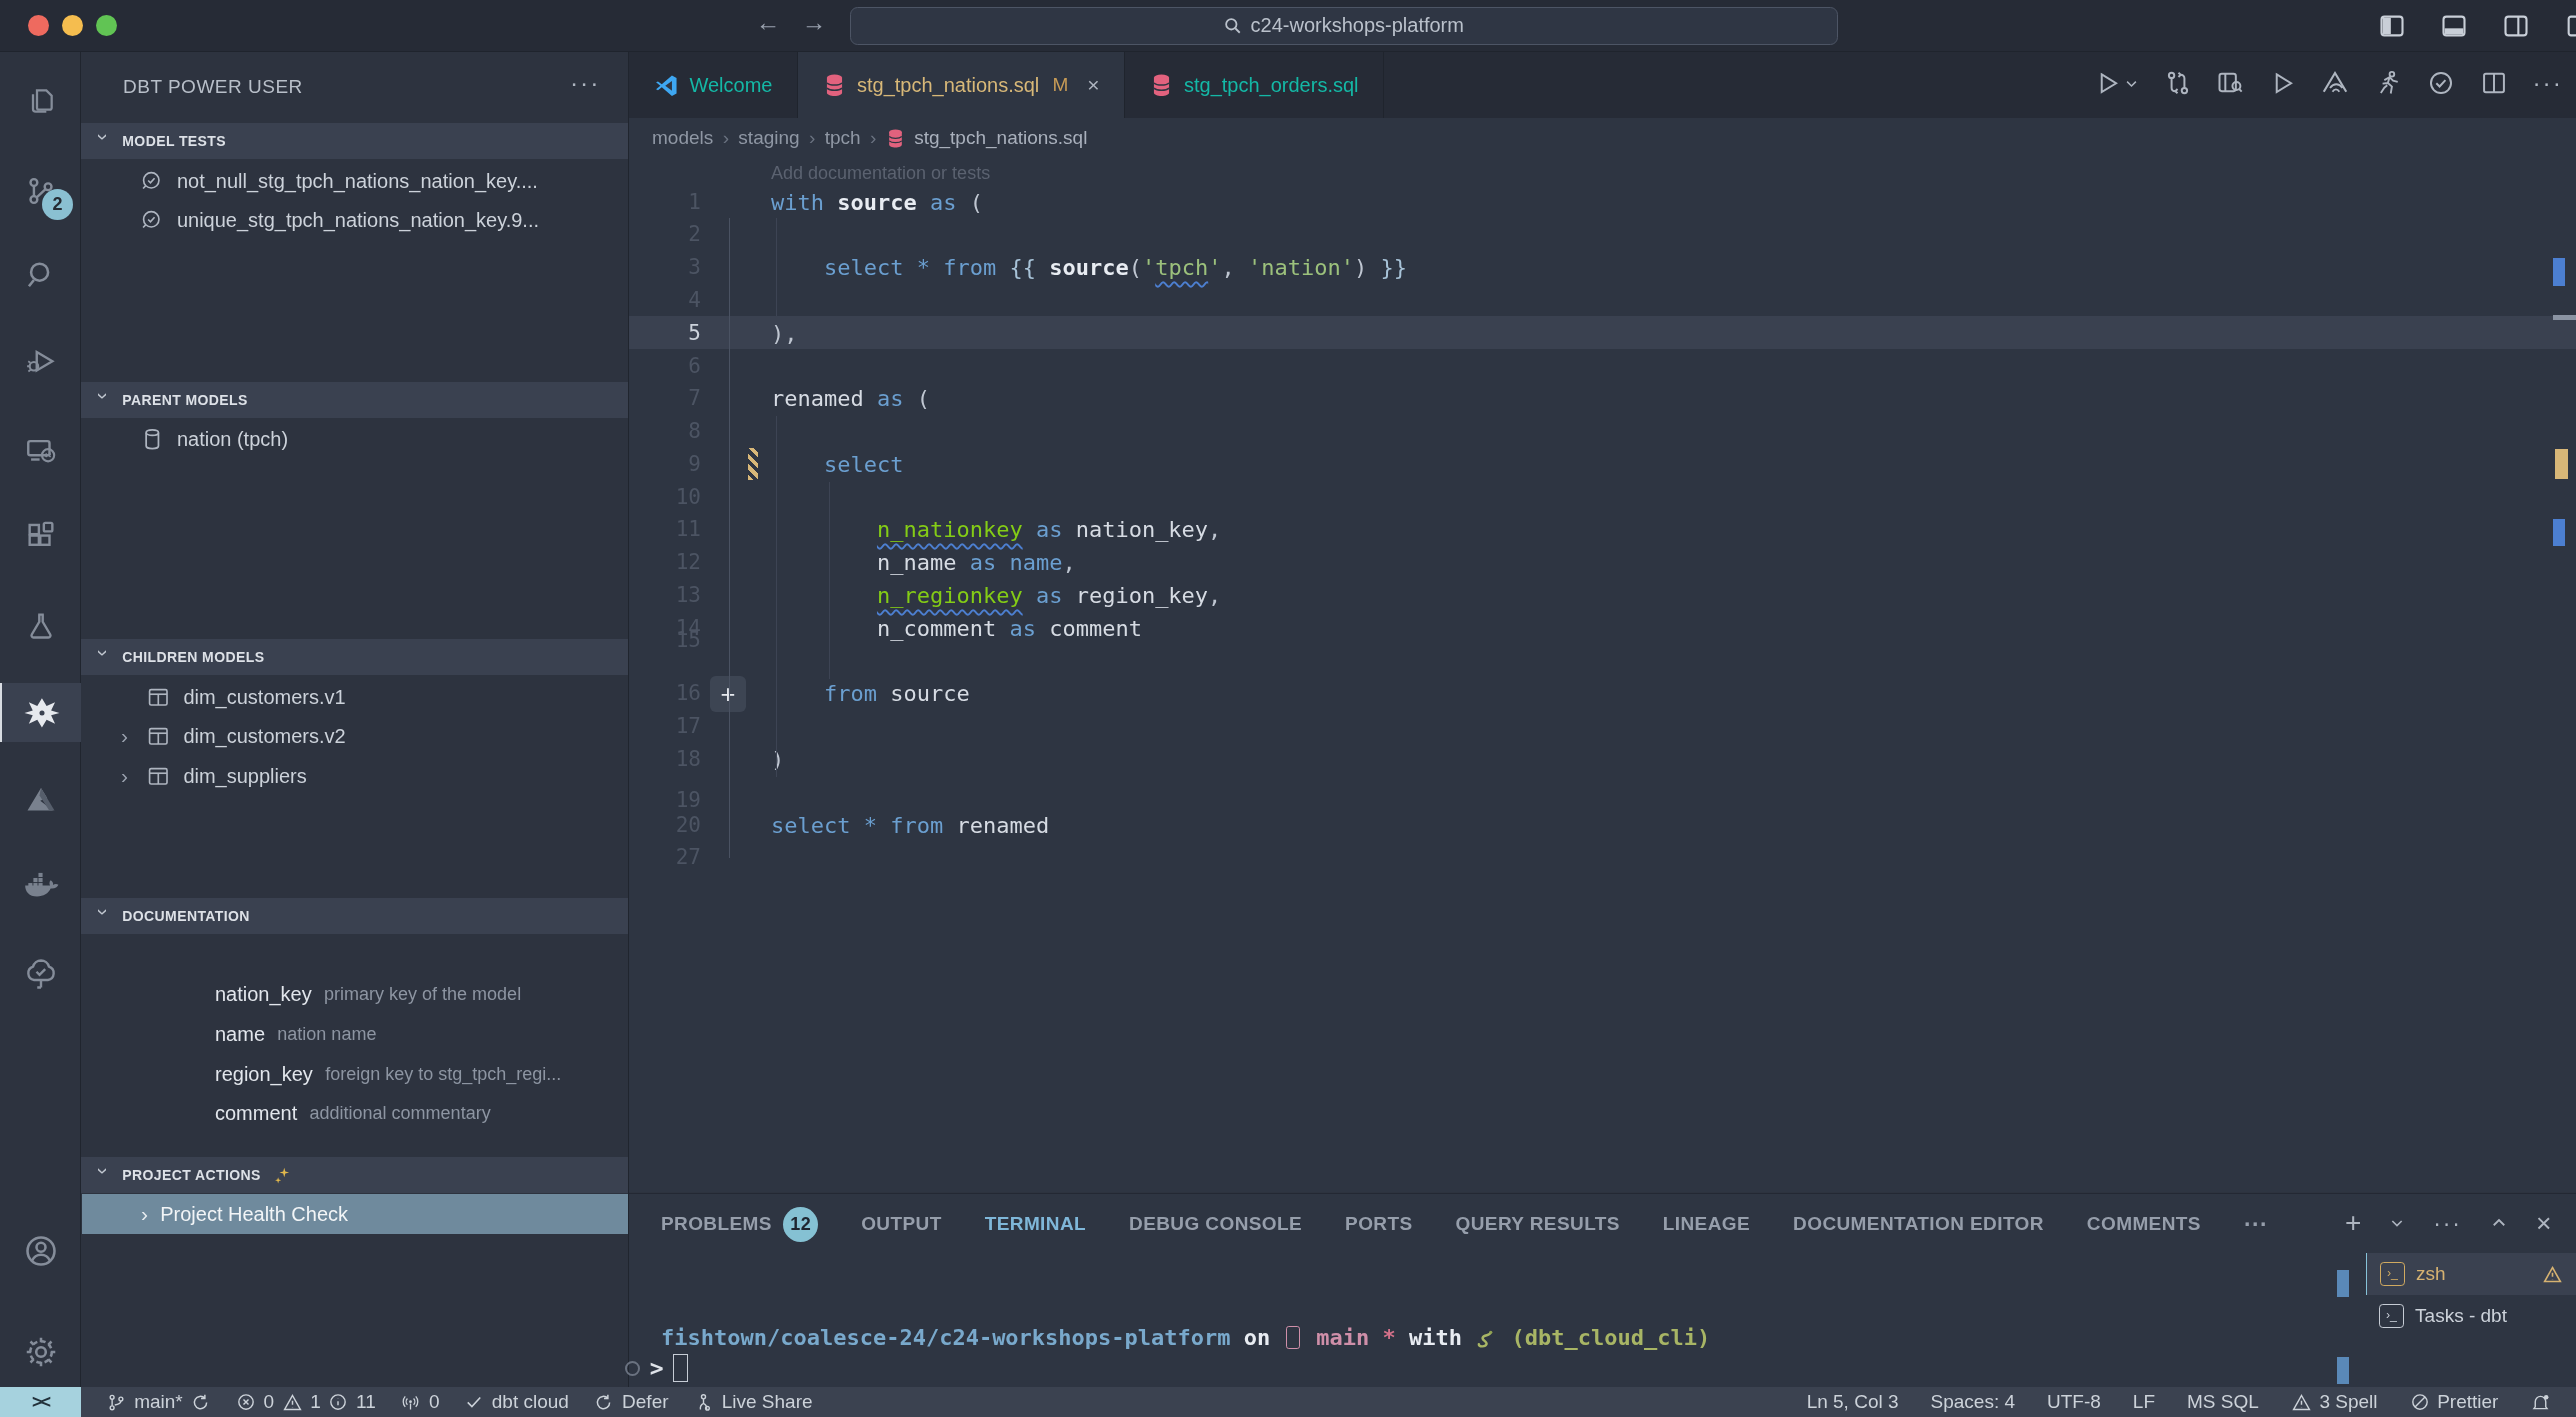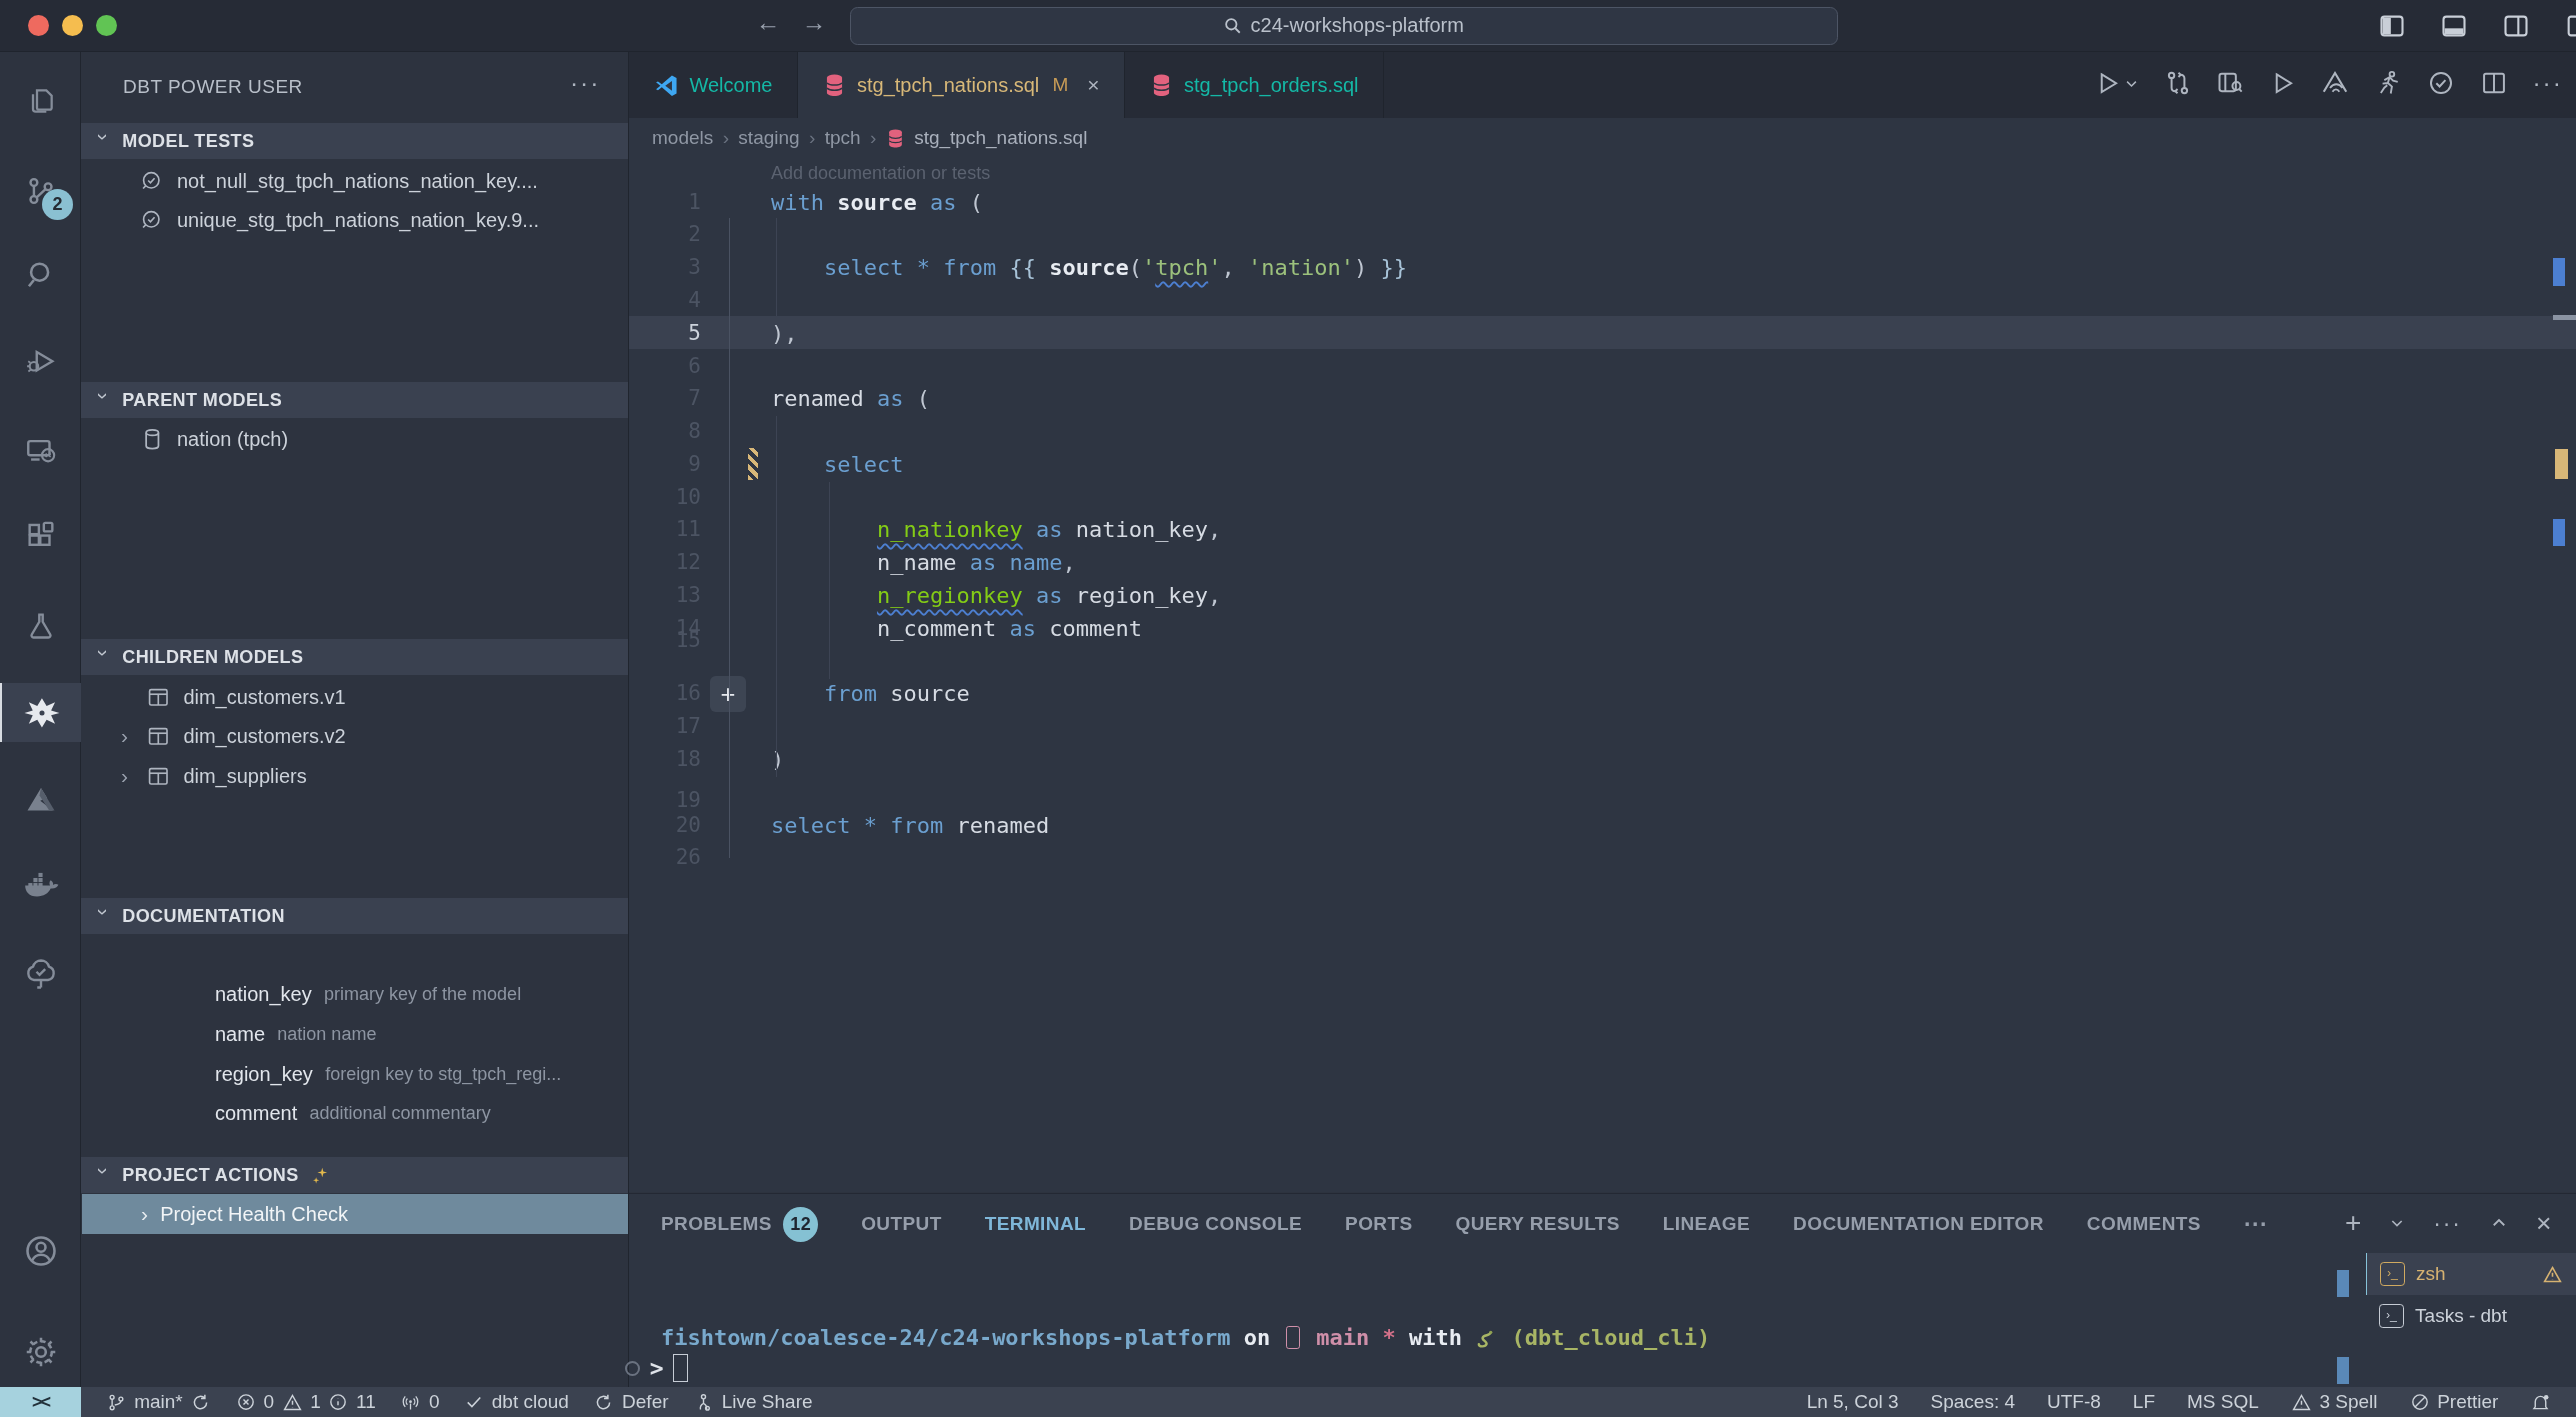--- a/index.html
+++ b/index.html
@@ -22,21 +22,21 @@
   .act-item.active { background:#3a4150; border-left:2.8px solid #d8dce2; }
   .scm-badge { position:absolute; left:42px; top:28px; width:31px; height:31px; border-radius:50%; background:#8ac0d2; color:#252b33;
                font-size:18px; font-weight:bold; display:flex; align-items:center; justify-content:center; }
 
   
   .sidebar { position:absolute; left:81px; top:52px; width:548px; height:1335px; background:#2d333f; border-right:0.9px solid #20252e; }
   .side-title { position:absolute; left:42px; top:23.6px; font-size:19px; letter-spacing:0.5px; color:#b8bfc9; }
   .side-dots { position:absolute; left:489px; top:17px; color:#aeb5c0; font-size:24.6px; letter-spacing:1.9px; }
   .sec-head { position:absolute; left:0; width:547px; height:36px; background:#3a4150; display:flex; align-items:center; gap:11.3px; padding-left:15px; }
   .sec-head .chev { color:#c2c8d1; font-size:21px; transform:rotate(90deg); width:15px; }
-  .sec-head .lbl { font-size:18px; font-weight:bold; letter-spacing:0.4px; color:#dde1e7; }
+  .sec-head .lbl { font-size:14px; font-weight:bold; letter-spacing:0.4px; color:#dde1e7; }
   .row { position:absolute; display:flex; align-items:center; gap:12.3px; height:40px; color:#ccd2da; font-size:20px; }
   .row .chev { color:#9aa2af; font-size:21px; width:13.2px; }
   .desc { color:#8d95a2; font-size:18px; }
   .meta { color:#99a1ad; font-size:18px; }
   .sel-row { position:absolute; left:0.9px; top:1142px; width:546px; height:40px; background:#6f8a9d; display:flex; align-items:center; gap:12.3px;
              padding-left:59px; color:#f2f5f7; font-size:20px; }
   .sel-row .chev{ color:#e8edf1; font-size:21px; }
   .sparkle { color:#e3b94d; }
 
   
@@ -493,21 +493,21 @@
       <div class="code-row" style="top: 395px;"><span class="ln">11</span><span class="ctext"><span class="seg-p">        </span><span class="seg-tu">n_nationkey</span><span class="seg-k"> as </span><span class="seg-t">nation_key</span><span class="seg-p">,</span></span></div>
       <div class="code-row" style="top: 428px;"><span class="ln">12</span><span class="ctext"><span class="seg-p">        </span><span class="seg-t">n_name</span><span class="seg-k"> as </span><span class="seg-k">name</span><span class="seg-p">,</span></span></div>
       <div class="code-row" style="top: 461px;"><span class="ln">13</span><span class="ctext"><span class="seg-p">        </span><span class="seg-tu">n_regionkey</span><span class="seg-k"> as </span><span class="seg-t">region_key</span><span class="seg-p">,</span></span></div>
       <div class="code-row" style="top: 494px;"><span class="ln">14</span><span class="ctext"><span class="seg-p">        </span><span class="seg-t">n_comment</span><span class="seg-k"> as </span><span class="seg-t">comment</span></span></div>
       <div class="code-row" style="top: 506px;"><span class="ln">15</span><span class="ctext"></span></div>
       <div class="code-row" style="top: 559px;"><span class="ln">16</span><span class="ctext"><span class="seg-p">    </span><span class="seg-k">from</span><span class="seg-t"> source</span></span></div>
       <div class="code-row" style="top: 592px;"><span class="ln">17</span><span class="ctext"></span></div>
       <div class="code-row" style="top: 625px;"><span class="ln">18</span><span class="ctext"><span class="seg-p">)</span></span></div>
       <div class="code-row" style="top: 666px;"><span class="ln">19</span><span class="ctext"></span></div>
       <div class="code-row" style="top: 691px;"><span class="ln">20</span><span class="ctext"><span class="seg-k">select</span><span class="seg-p"> </span><span class="seg-k">*</span><span class="seg-p"> </span><span class="seg-k">from</span><span class="seg-t"> renamed</span></span></div>
-      <div class="code-row" style="top: 723px;"><span class="ln">26</span><span class="ctext"></span></div>
+      <div class="code-row" style="top: 723px;"><span class="ln">27</span><span class="ctext"></span></div>
       <div class="gutter-plus" style="top: 558px;">+</div>
       <div class="hatch" style="top: 330px;"></div>
     </div>
 
   <div class="iguide hot" style="left:100px; top:100px; height:640px;"></div>
   <div class="iguide" style="left:147px; top:100px; height:98px;"></div>
   <div class="iguide" style="left:147px; top:298px; height:361px;"></div>
   <div class="iguide" style="left:200px; top:364px; height:197px;"></div>
 
   <div class="ruler-mark" style="right:11.3px; top:140px; width:11.3px; height:28px; background:#4c7fd1;"></div>

